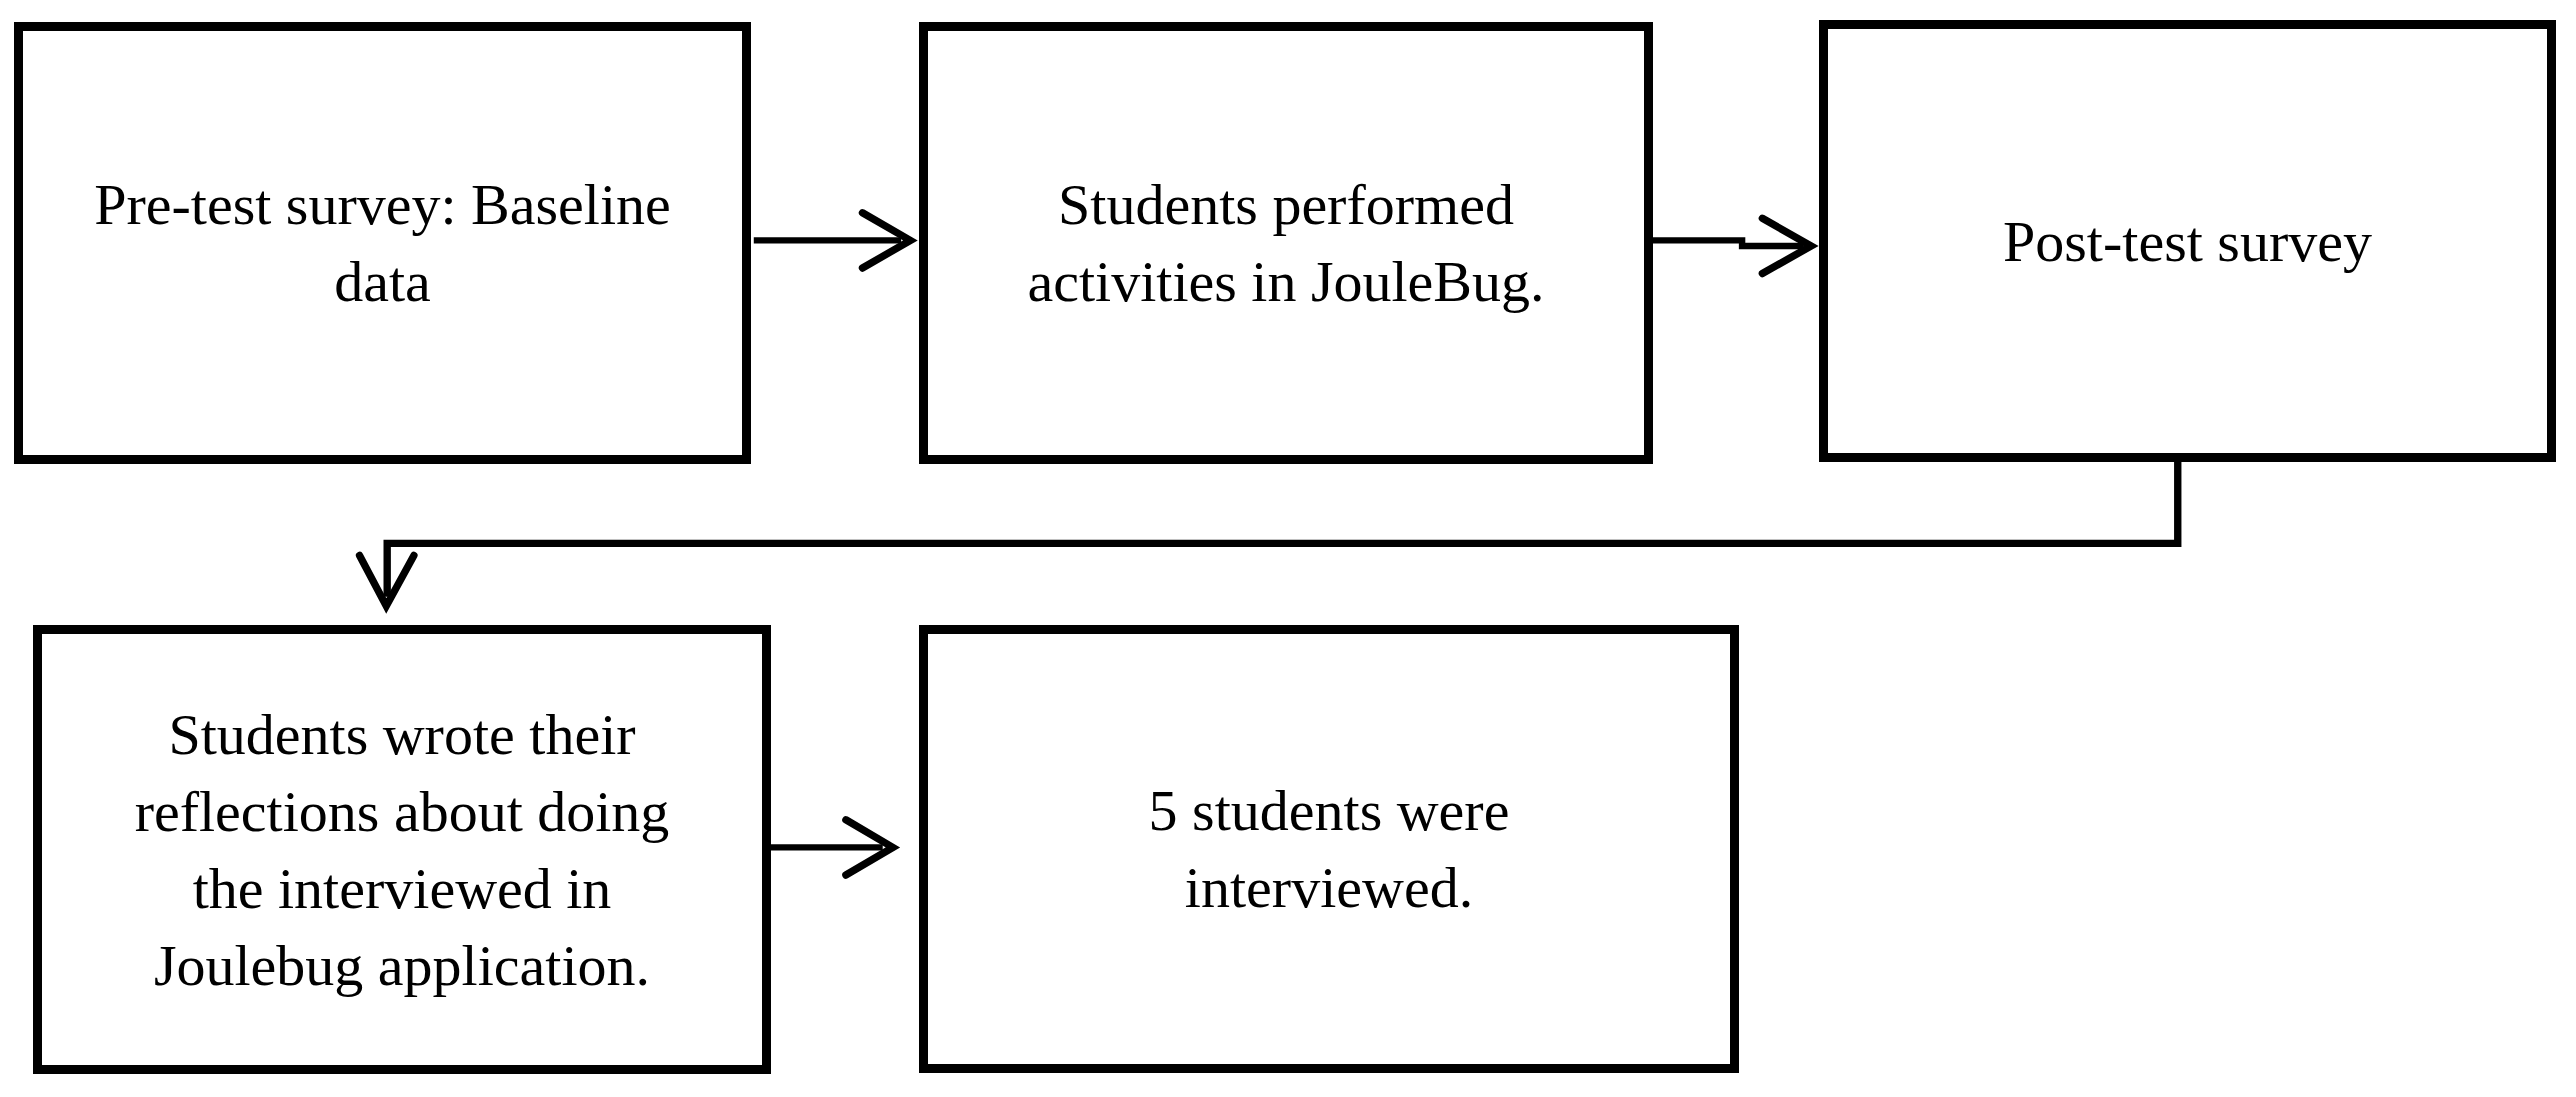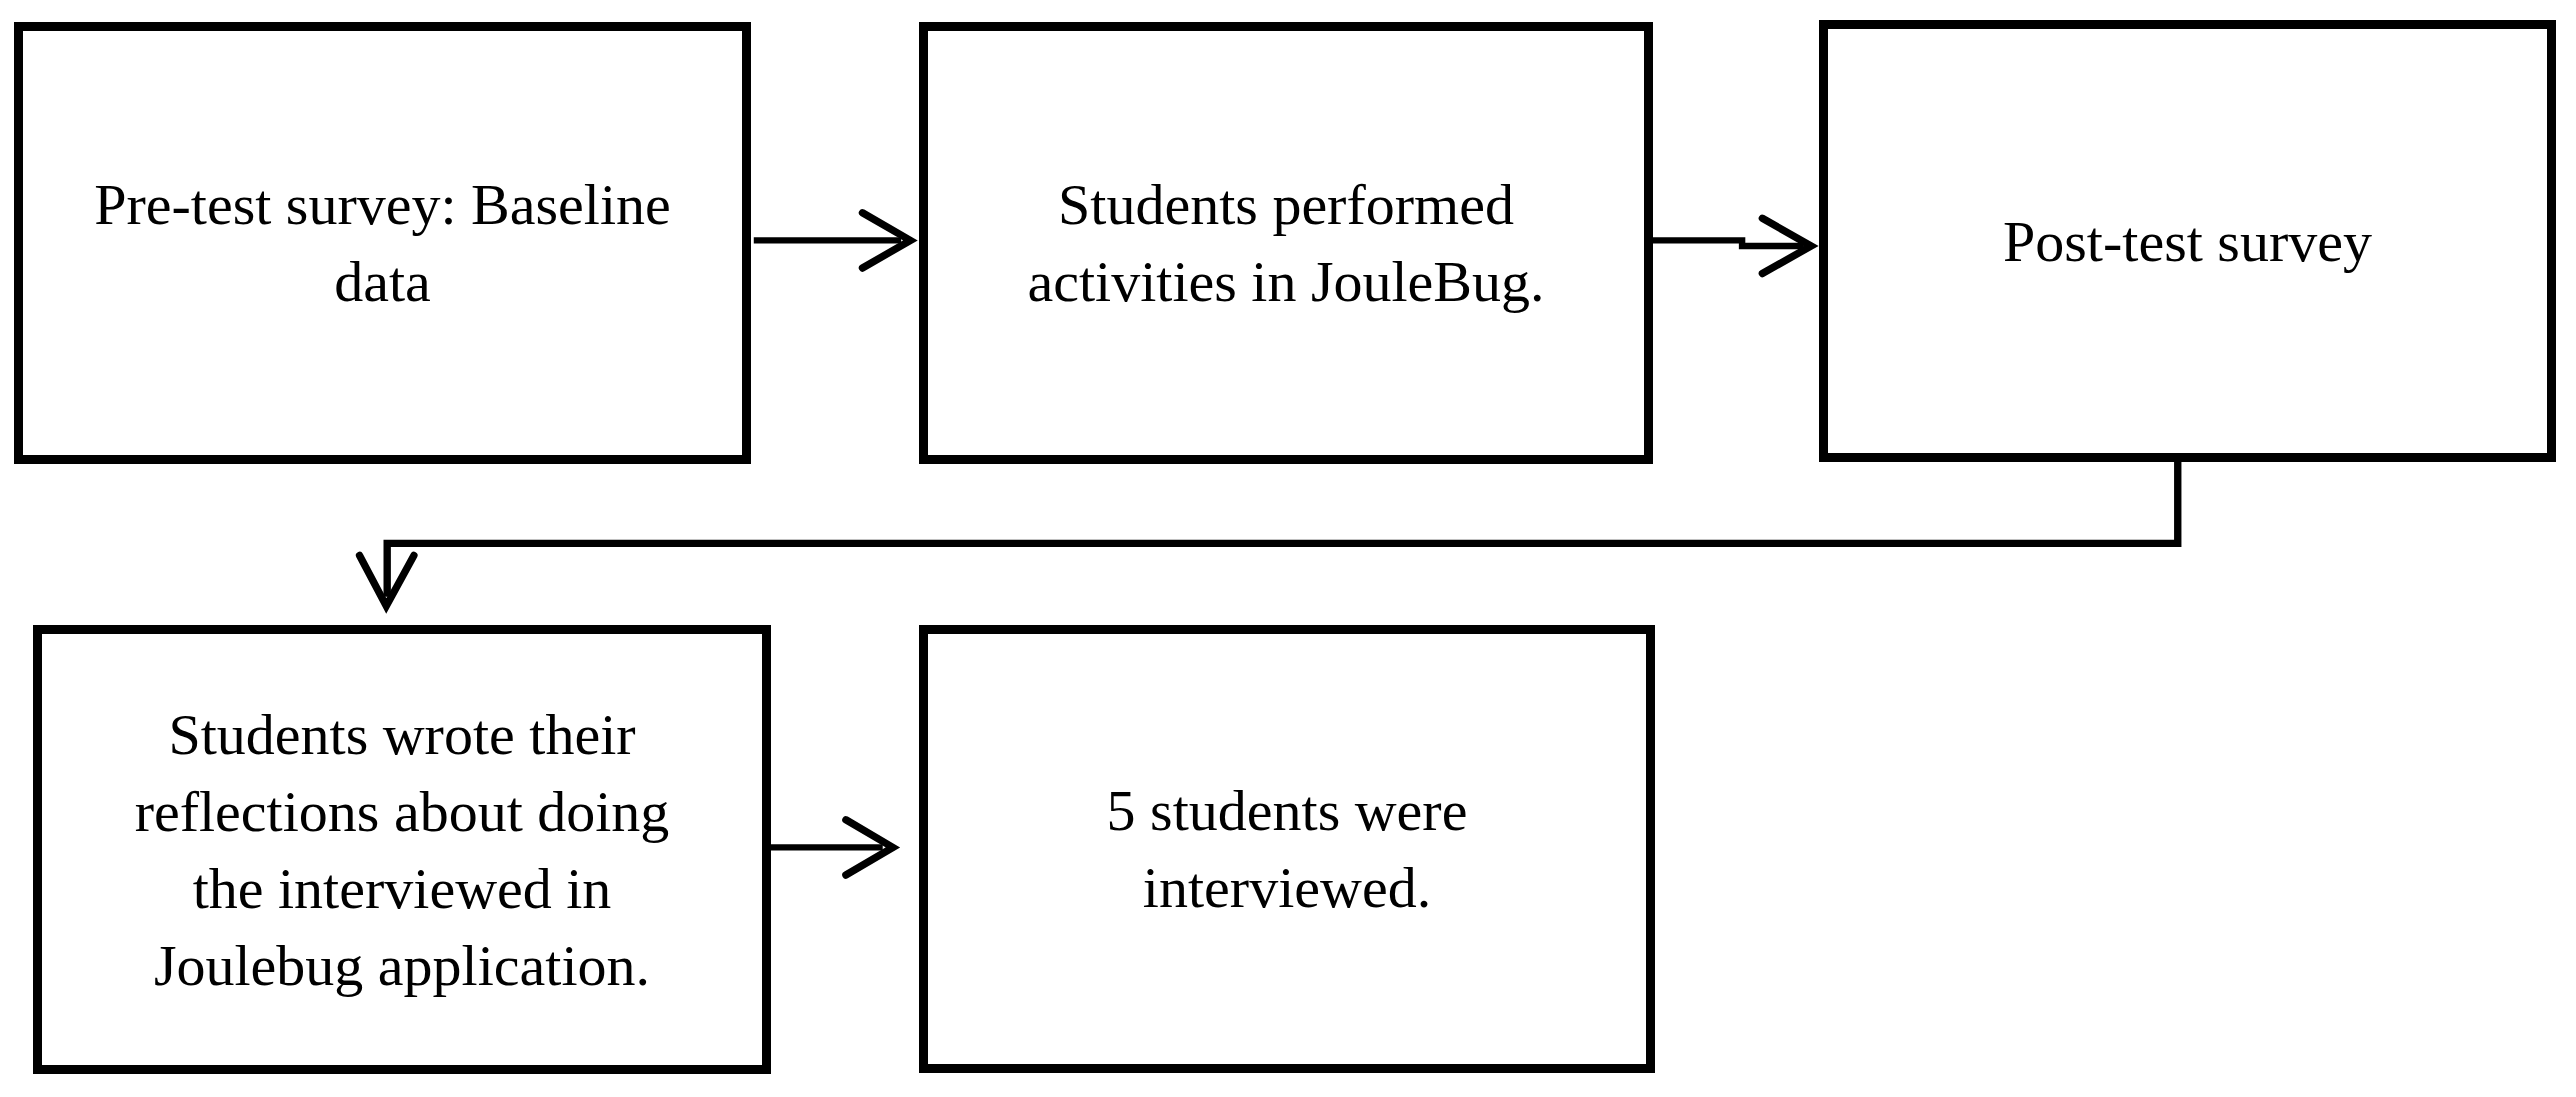--- a/index.html
+++ b/index.html
@@ -37,21 +37,21 @@
     font-size: 58px;
     line-height: 77px;
     white-space: nowrap;
     color: #000000;
   }
   
   .box-pretest      { left: 14px;   top: 22px;  width: 737px; height: 442px; justify-content: center; }
   .box-activities   { left: 919px;  top: 22px;  width: 734px; height: 442px; }
   .box-posttest     { left: 1819px; top: 20px;  width: 737px; height: 442px; }
   .box-reflections  { left: 13px;   top: 625px; width: 738px; height: 449px; margin-left: 20px; }
-  .box-interviews   { left: 919px;  top: 625px; width: 736px; height: 448px; }
+  .box-interviews   { left: 919px;  top: 625px; width: 820px; height: 448px; }
 
   .stroke {
     fill: none;
     stroke: #000000;
   }
   .shaft   { stroke-width: 7px; }
   .elbow   { stroke-width: 8px; }
   .chevron { stroke-width: 8px; stroke-linecap: round; stroke-linejoin: miter; }
 </style>
 </head>

